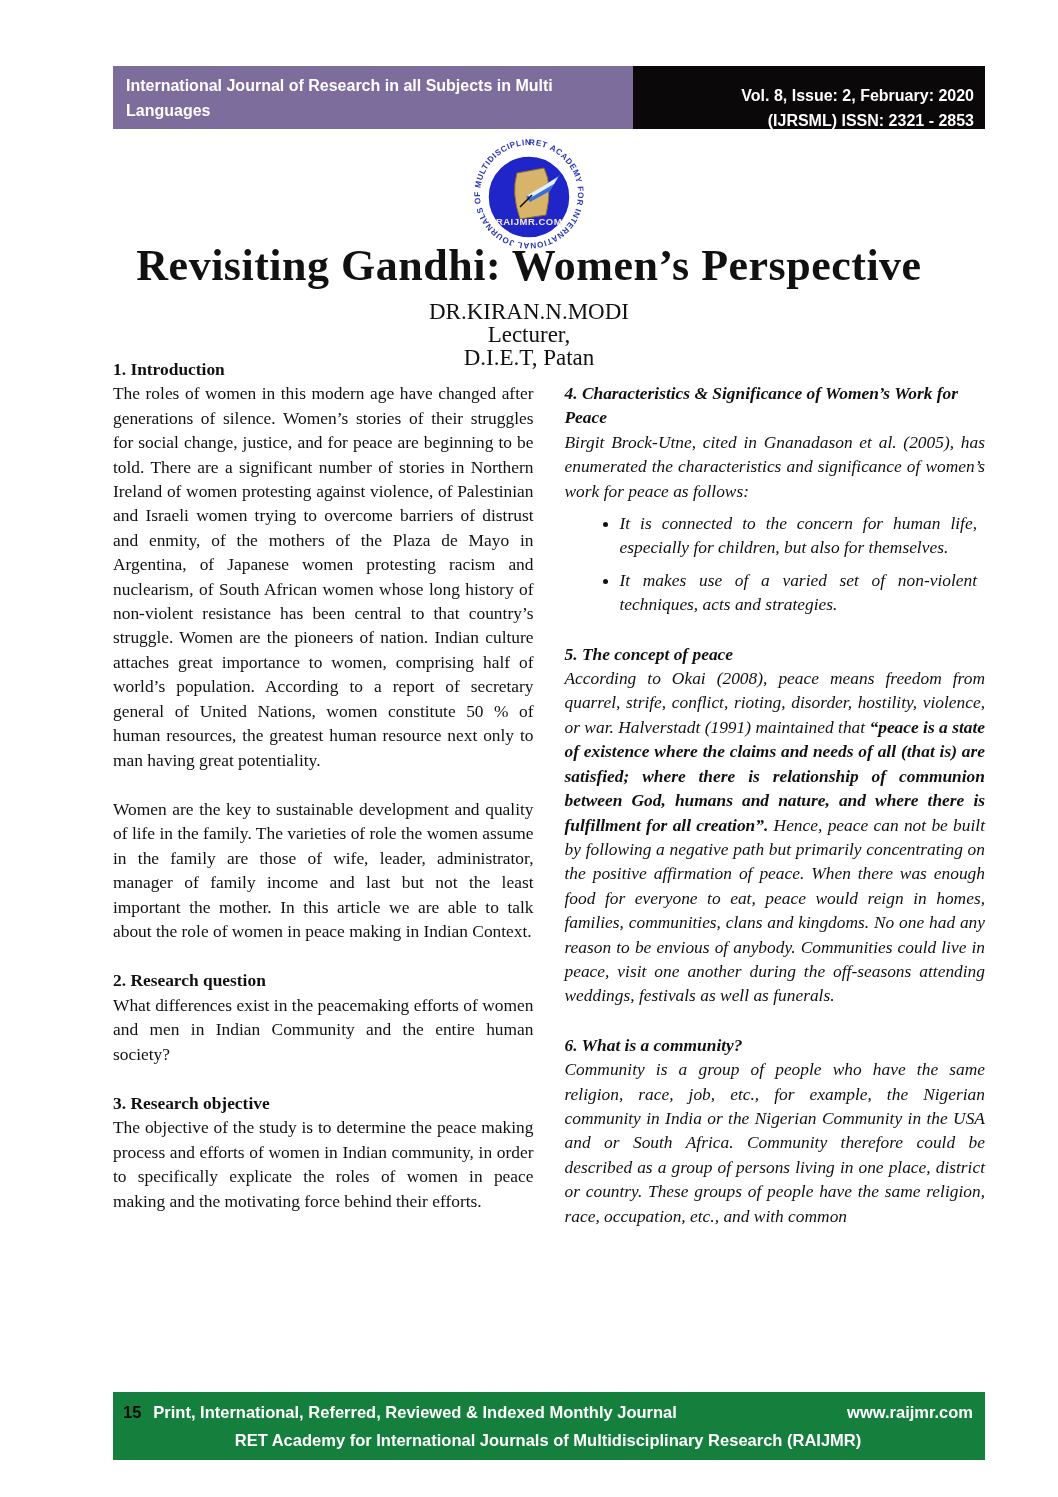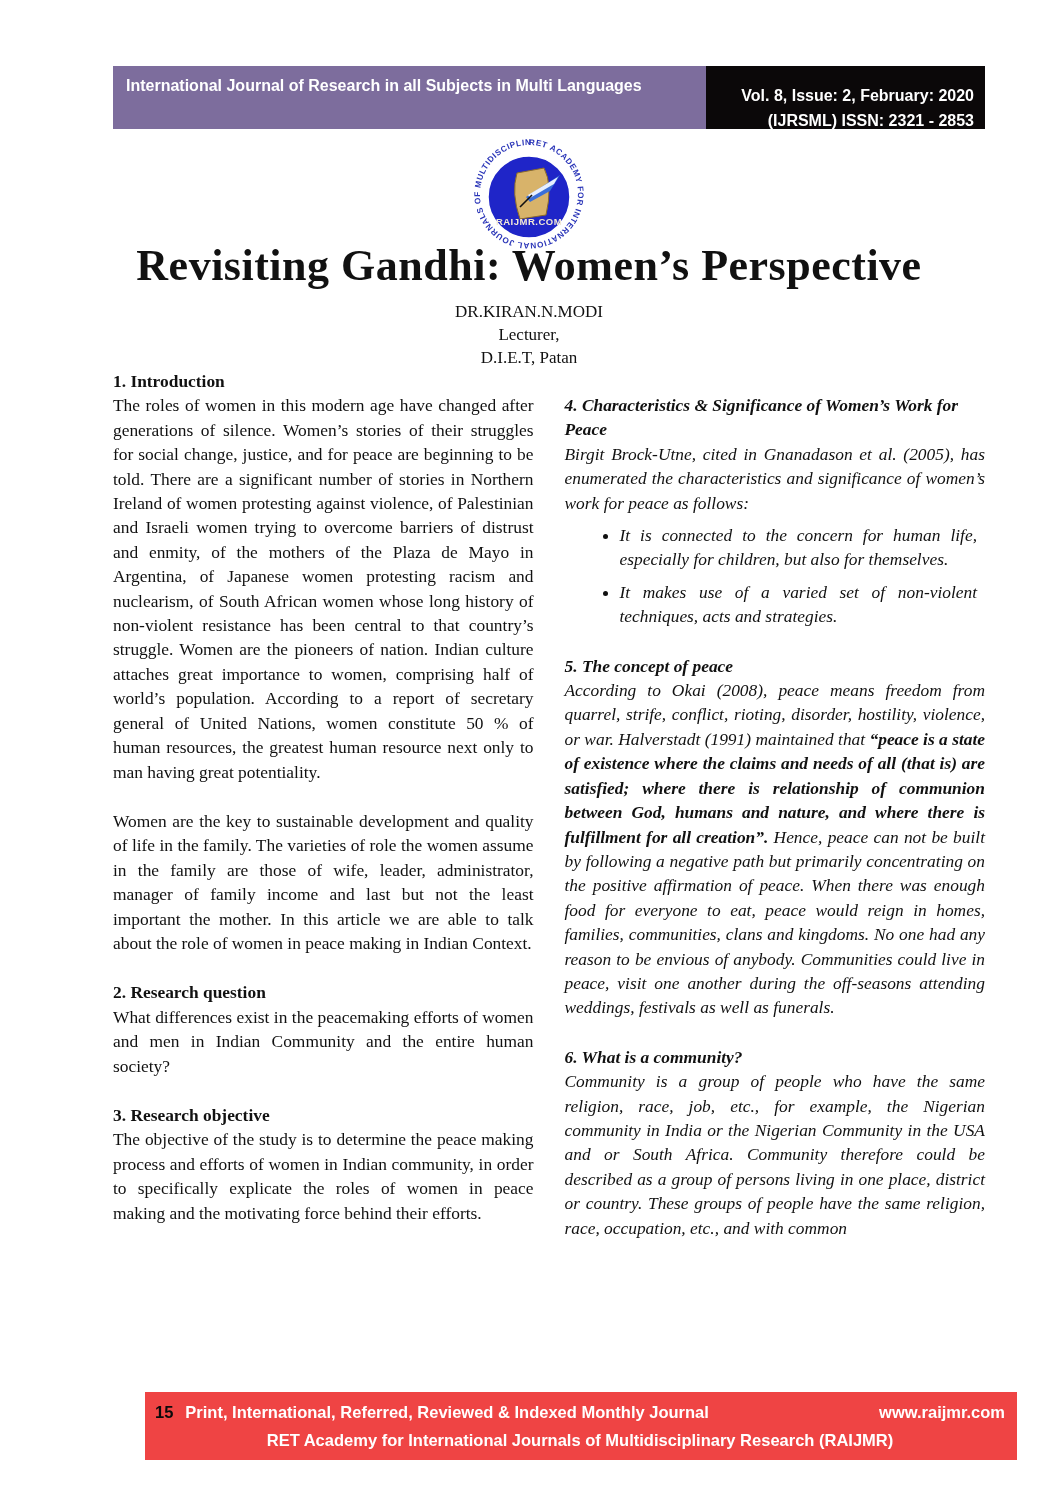--- a/index.html
+++ b/index.html
@@ -13,21 +13,21 @@
   }
 
   
   .header {
     position:absolute; top:66px; left:113px; width:872px; height:63px;
     display:flex;
     font-family:"Liberation Sans", sans-serif;
     font-weight:bold; font-size:16px; color:#ffffff;
   }
   .header-left {
-    width:593px; box-sizing:border-box;
+    width:520px; box-sizing:border-box;
     background:#7d6d9d;
     padding:7px 0 0 13px;
     line-height:25px;
   }
   .header-right {
     flex:1; box-sizing:border-box;
     background:#0b0809;
     padding:17px 11px 0 0;
     text-align:right;
     line-height:25px;
@@ -41,26 +41,26 @@
   }
 
   
   .title {
     position:absolute; top:240px; left:0; width:100%;
     margin:0; text-align:center;
     font-size:44px; font-weight:bold; letter-spacing:0.5px;
   }
   .authors {
     position:absolute; top:300px; left:0; width:100%;
-    text-align:center; font-size:17px; line-height:23px;
+    text-align:center; font-size:23px; line-height:23px;
   }
 
   
   .columns {
-    position:absolute; top:369px; left:113px; width:872px;
+    position:absolute; top:357px; left:113px; width:872px;
     display:flex; gap:31px;
     font-size:17.4px; line-height:24.4px;
     text-align:justify;
   }
   .col { width:421px; }
   .col-right { padding-top:24px;font-style:italic; }
   .col h2 {
     margin:0; font-size:17.4px; font-weight:bold;
     line-height:24.4px; text-align:left;
   }
@@ -69,26 +69,25 @@
   .col ul {
     margin:0 0 25px 0; padding:0 0 0 47px;
     list-style:disc outside;
   }
   .col li { margin:8px; }
 
   
   .footer {
     position:absolute; top:1392px; left:113px; width:872px; height:68px;
     box-sizing:border-box;
-    background:#ef4444;
+    background:#15803d;
     font-family:"Liberation Sans", sans-serif;
     font-weight:bold; font-size:16.5px; color:#ffffff;
     padding:6px 12px 0 10px;
     line-height:28px;
-    margin-left:32px;
   }
   .f-line1 { display:flex; align-items:baseline; }
   .f-pagenum { color:#0a0a0a; margin-right:12px; }
   .f-spacer { flex:1; }
   .f-line2 { text-align:center; }
 </style>
 </head>
 <body>
 
 <div class="page">

